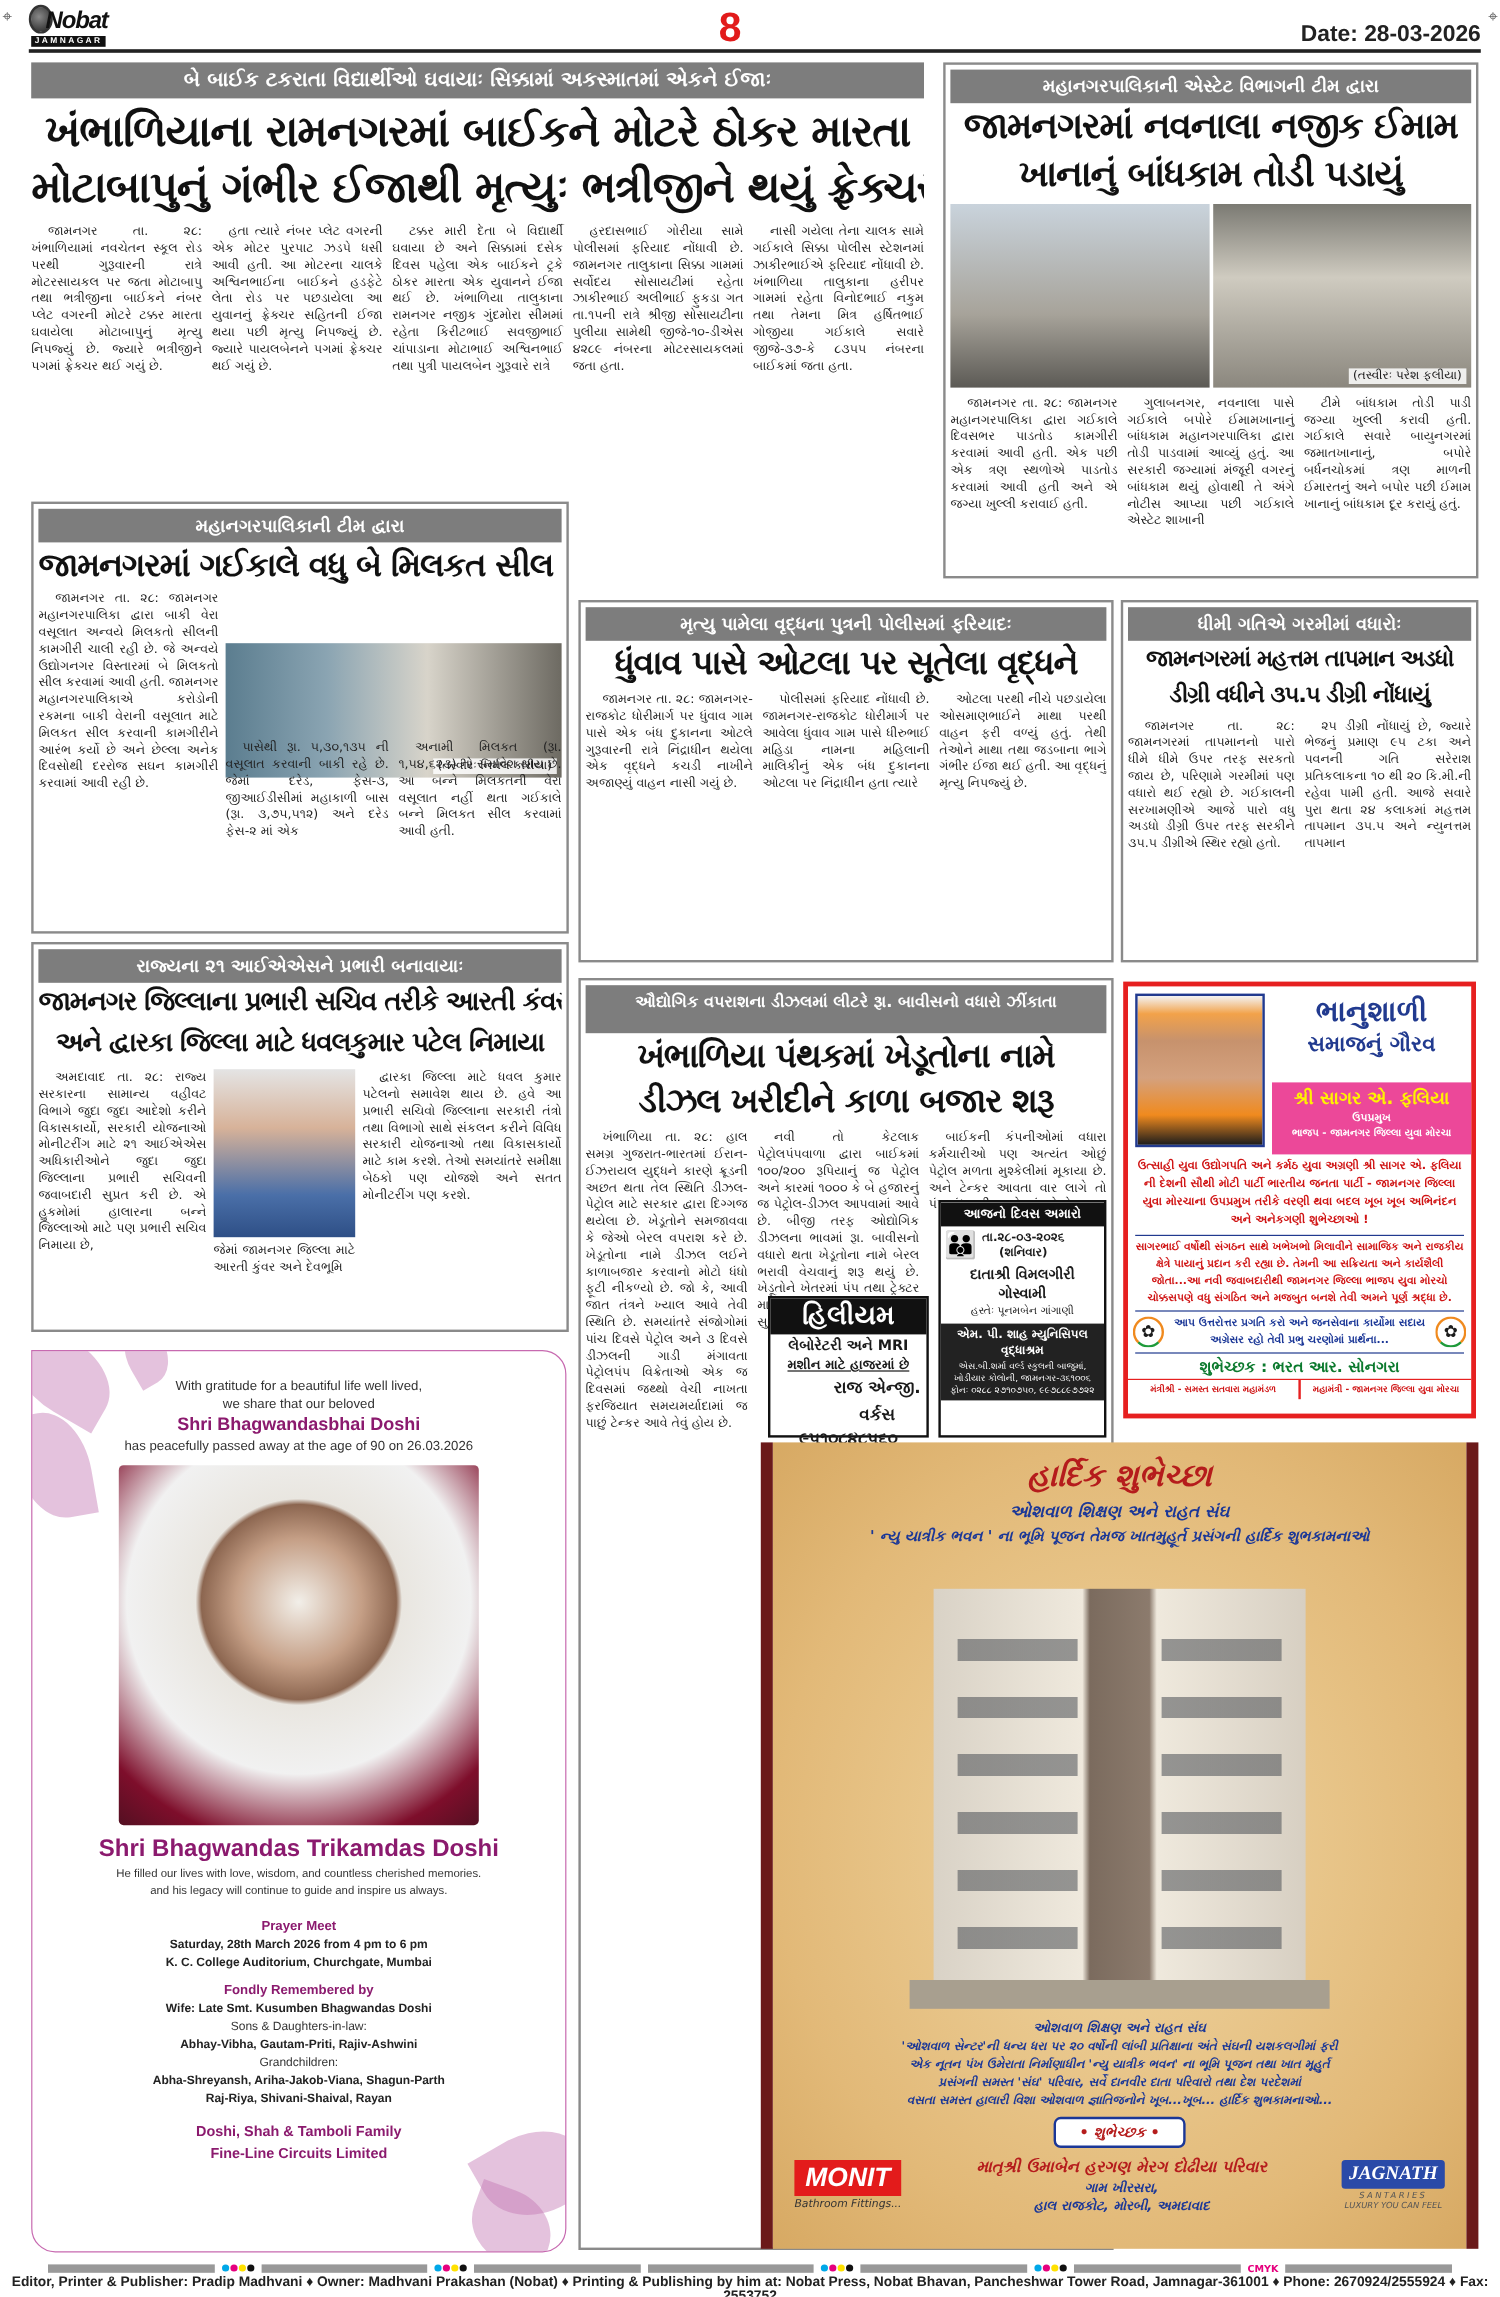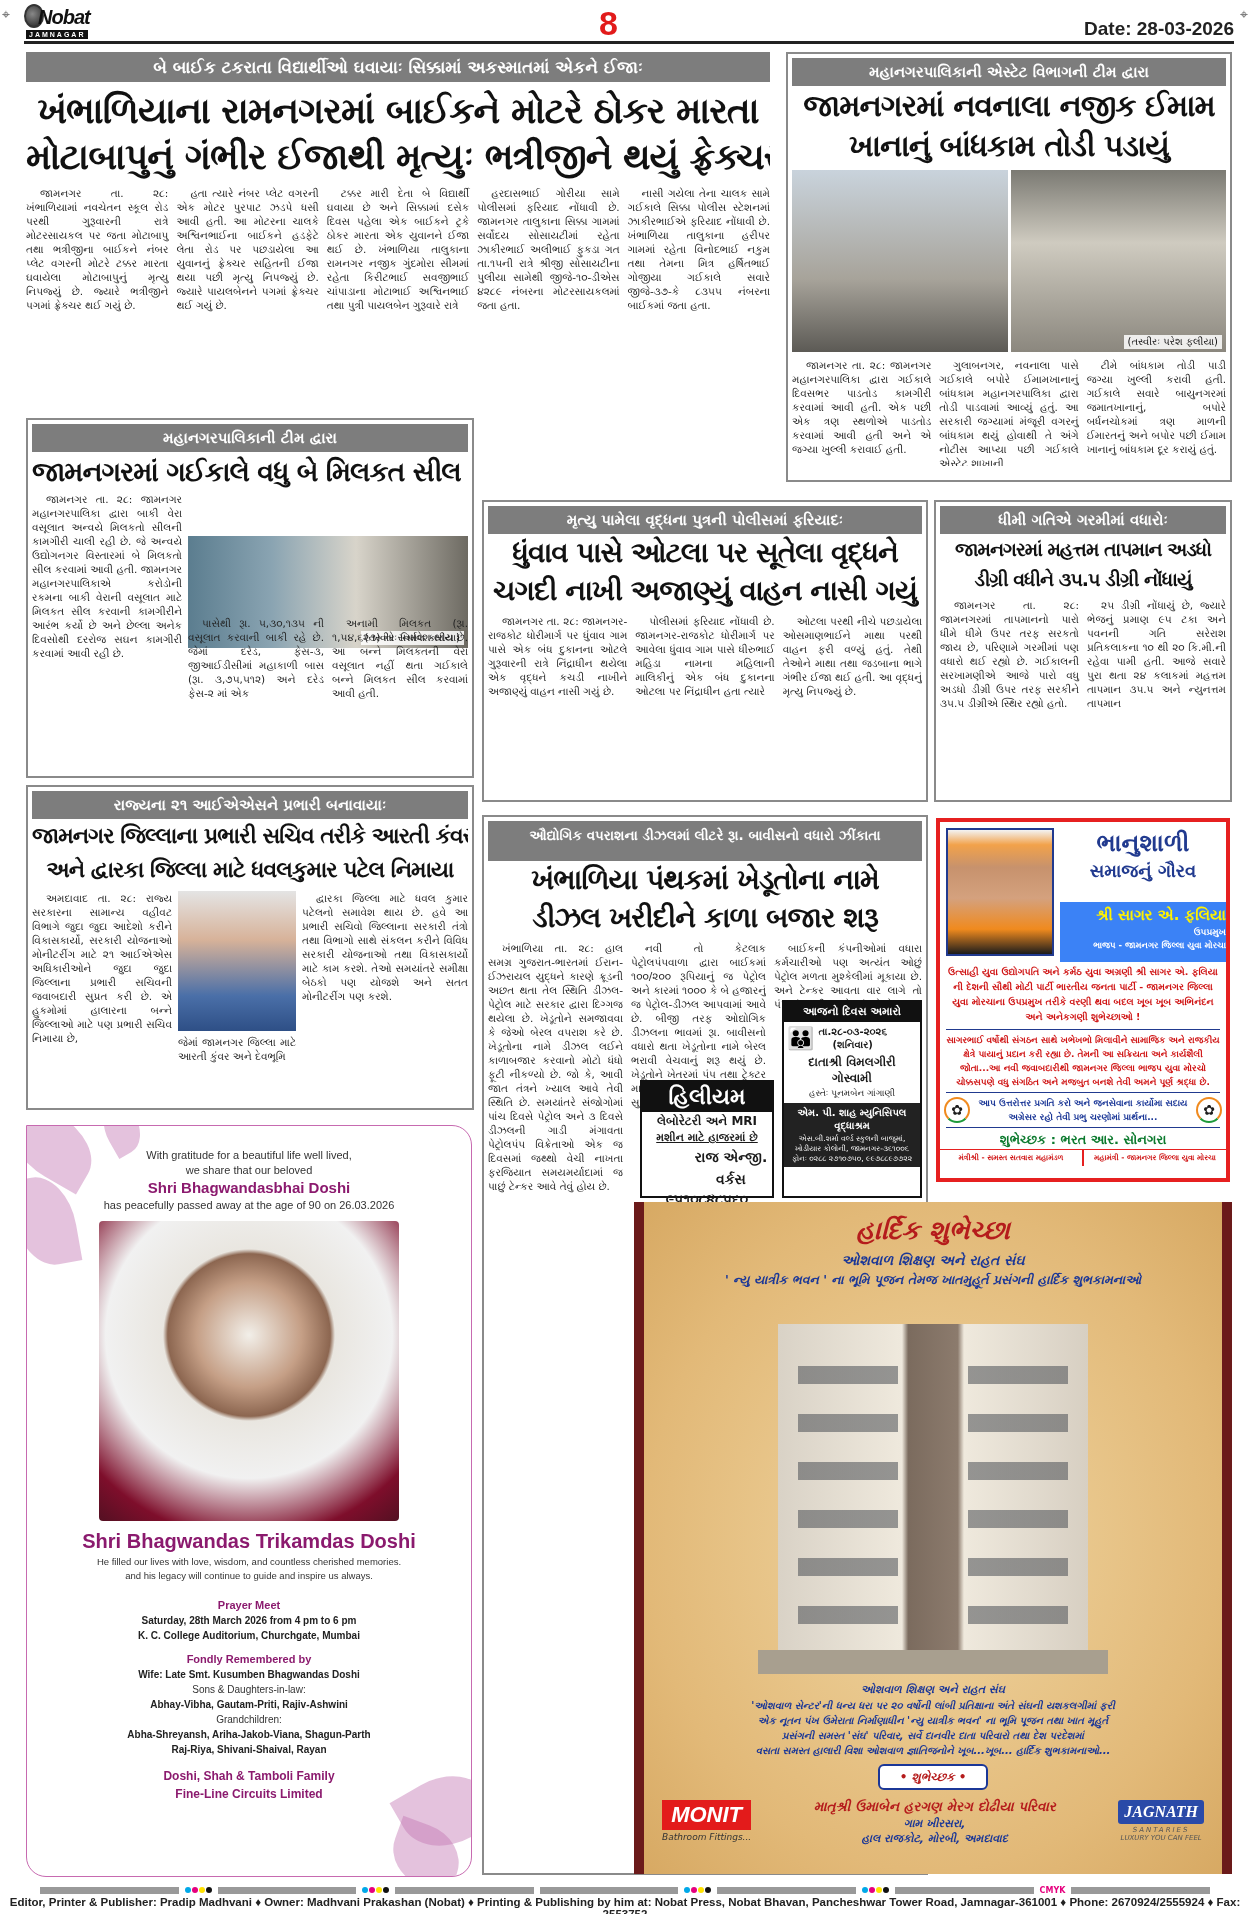--- a/index.html
+++ b/index.html
@@ -19,21 +19,21 @@
   .headline { font-family: "DejaVu Sans", sans-serif; font-weight: bold; color: #111; text-align: center; white-space: nowrap; overflow: hidden; letter-spacing: -1px; }
   .boxed { border: 2px solid #8a8a8a; }
   .cols { display: grid; gap: 8px; font-size: 10.5px; line-height: 14px; color: #222; text-align: justify; overflow: hidden; }
   .cols p { text-indent: 14px; }
   .photo { background: linear-gradient(135deg, #b9b3a6, #6f6a60); position: relative; overflow: hidden; }
   .caption { position: absolute; right: 4px; bottom: 3px; background: rgba(255,255,255,0.85); font-size: 10px; padding: 1px 4px; color: #111; }
 
   
   .ad-red { border: 4px solid #e62020; background: #fff; }
   .ad-red .title { color: #213a8f; font-weight: bold; text-align: center; }
-  .ad-red .band { background: #3b82f6; color: #fff; text-align: right; }
+  .ad-red .band { background: #ec4899; color: #fff; text-align: center; }
   .ad-red .msg { color: #d01515; font-weight: bold; text-align: center; font-size: 10.5px; line-height: 17px; }
   .ad-red .msg.blue { color: #1b3797; }
   .ad-red hr { border: 0; border-top: 1.5px solid #213a8f; margin: 3px 6px; }
 
   .obit { border: 1.5px solid #c76ab0; border-radius: 0 20px 20px 20px; background: #fff; text-align: center; color: #333; font-family: "Liberation Sans", sans-serif; }
   .obit .purple { color: #8b1a6e; font-weight: bold; }
   .leaf { position: absolute; border-radius: 0 60% 0 60%; background: rgba(196, 120, 180, 0.45); }
 
   .parch { background: radial-gradient(ellipse at center, #f0d6a2 0%, #e2b978 70%, #d7a963 100%); border-left: 10px solid #6b1a1a; border-right: 10px solid #6b1a1a; }
   .parch .blue { color: #1b3797; font-weight: bold; text-align: center; }
@@ -70,21 +70,21 @@
     <p>ટક્કર મારી દેતા બે વિદ્યાર્થી ઘવાયા છે અને સિક્કામાં દસેક દિવસ પહેલા એક બાઈકને ટ્રકે ઠોકર મારતા એક યુવાનને ઈજા થઈ છે. ખંભાળિયા તાલુકાના રામનગર નજીક ગુંદમોરા સીમમાં રહેતા કિરીટભાઈ સવજીભાઈ ચાંપાડાના મોટાભાઈ અશ્વિનભાઈ તથા પુત્રી પાયલબેન ગુરૂવારે રાત્રે</p>
     <p>હરદાસભાઈ ગોરીયા સામે પોલીસમાં ફરિયાદ નોંધાવી છે. જામનગર તાલુકાના સિક્કા ગામમાં સર્વોદય સોસાયટીમાં રહેતા ઝાકીરભાઈ અલીભાઈ ફુકડા ગત તા.૧૫ની રાત્રે શ્રીજી સોસાયટીના પુલીયા સામેથી જીજે-૧૦-ડીએસ ૪૨૮૯ નંબરના મોટરસાયકલમાં જતા હતા.</p>
     <p>નાસી ગયેલા તેના ચાલક સામે ગઈકાલે સિક્કા પોલીસ સ્ટેશનમાં ઝાકીરભાઈએ ફરિયાદ નોંધાવી છે. ખંભાળિયા તાલુકાના હરીપર ગામમાં રહેતા વિનોદભાઈ નકુમ તથા તેમના મિત્ર હર્ષિતભાઈ ગોજીયા ગઈકાલે સવારે જીજે-૩૭-કે ૮૩૫૫ નંબરના બાઈકમાં જતા હતા.</p>
   </div>
 </div>
 
 <div class="abs boxed" style="left:786px;top:52px;width:446px;height:430px;padding:4px;">
   <div class="kicker" style="font-size:15px;height:28px;line-height:28px;">મહાનગરપાલિકાની એસ્ટેટ વિભાગની ટીમ દ્વારા</div>
   <div class="headline" style="font-size:30px;line-height:40px;">જામનગરમાં નવનાલા નજીક ઈમામ</div>
   <div class="headline" style="font-size:30px;line-height:40px;">ખાનાનું બાંધકામ તોડી પડાયું</div>
-  <div style="display:flex;gap:3px;height:182px;margin-top:4px;">
+  <div style="display:flex;gap:3px;height:153px;margin-top:4px;">
     <div class="photo" style="flex:1;background:linear-gradient(180deg,#c9d3dc 0%,#a7a39a 60%,#5c5a55 100%);"></div>
     <div class="photo" style="flex:1;background:linear-gradient(180deg,#7b7a73 0%,#cfcbc0 40%,#8b877e 100%);">
       <span class="caption">(તસ્વીરઃ પરેશ ફલીયા)</span>
     </div>
   </div>
   <div class="cols" style="grid-template-columns:repeat(3,1fr);height:108px;margin-top:6px;">
     <p>જામનગર તા. ૨૮: જામનગર મહાનગરપાલિકા દ્વારા ગઈકાલે દિવસભર પાડતોડ કામગીરી કરવામાં આવી હતી. એક પછી એક ત્રણ સ્થળોએ પાડતોડ કરવામાં આવી હતી અને એ જગ્યા ખુલ્લી કરાવાઈ હતી.</p>
     <p>ગુલાબનગર, નવનાલા પાસે ગઈકાલે બપોરે ઈમામખાનાનું બાંધકામ મહાનગરપાલિકા દ્વારા તોડી પાડવામાં આવ્યું હતું. આ સરકારી જગ્યામાં મંજૂરી વગરનું બાંધકામ થયું હોવાથી તે અંગે નોટીસ આપ્યા પછી ગઈકાલે એસ્ટેટ શાખાની</p>
     <p>ટીમે બાંધકામ તોડી પાડી જગ્યા ખુલ્લી કરાવી હતી. ગઈકાલે સવારે બાયુનગરમાં જમાતખાનાનું, બપોરે બર્ધનચોકમાં ત્રણ માળની ઈમારતનું અને બપોર પછી ઈમામ ખાનાનું બાંધકામ દૂર કરાયું હતું.</p>
   </div>
@@ -103,21 +103,20 @@
   </div>
   <div class="cols" style="position:absolute;left:160px;top:196px;width:280px;height:150px;grid-template-columns:1fr 1fr;">
     <p>પાસેથી રૂા. ૫,૩૦,૧૩૫ ની વસૂલાત કરવાની બાકી રહે છે. જેમાં દરેડ, ફેસ-૩, જીઆઈડીસીમાં મહાકાળી બાસ (રૂા. ૩,૭૫,૫૧૨) અને દરેડ ફેસ-૨ માં એક</p>
     <p>અનામી મિલકત (રૂા. ૧,૫૪,૬૨૩) નો સમાવેશ થાય છે. આ બન્ને મિલકતની વેરા વસૂલાત નહીં થતા ગઈકાલે બન્ને મિલકત સીલ કરવામાં આવી હતી.</p>
   </div>
 </div>
 
 <div class="abs boxed" style="left:482px;top:500px;width:446px;height:302px;padding:4px;">
   <div class="kicker" style="font-size:15px;height:28px;line-height:28px;">મૃત્યુ પામેલા વૃદ્ધના પુત્રની પોલીસમાં ફરિયાદઃ</div>
   <div class="headline" style="font-size:28px;line-height:38px;">ધુંવાવ પાસે ઓટલા પર સૂતેલા વૃદ્ધને</div>
-  <div class="headline" style="font-size:28px;line-height:38px;">ચગદી નાખી અજાણ્યું વાહન નાસી ગયું</div>
   <div class="cols" style="grid-template-columns:repeat(3,1fr);height:180px;margin-top:4px;">
     <p>જામનગર તા. ૨૮: જામનગર-રાજકોટ ધોરીમાર્ગ પર ધુંવાવ ગામ પાસે એક બંધ દુકાનના ઓટલે ગુરૂવારની રાત્રે નિંદ્રાધીન થયેલા એક વૃદ્ધને કચડી નાખીને અજાણ્યું વાહન નાસી ગયું છે.</p>
     <p>પોલીસમાં ફરિયાદ નોંધાવી છે. જામનગર-રાજકોટ ધોરીમાર્ગ પર આવેલા ધુંવાવ ગામ પાસે ધીરુભાઈ મહિડા નામના મહિલાની માલિકીનું એક બંધ દુકાનના ઓટલા પર નિંદ્રાધીન હતા ત્યારે</p>
     <p>ઓટલા પરથી નીચે પછડાયેલા ઓસમાણભાઈને માથા પરથી વાહન ફરી વળ્યું હતું. તેથી તેઓને માથા તથા જડબાના ભાગે ગંભીર ઈજા થઈ હતી. આ વૃદ્ધનું મૃત્યુ નિપજ્યું છે.</p>
   </div>
 </div>
 
 <div class="abs boxed" style="left:934px;top:500px;width:298px;height:302px;padding:4px;">
   <div class="kicker" style="font-size:15px;height:28px;line-height:28px;">ધીમી ગતિએ ગરમીમાં વધારોઃ</div>
   <div class="headline" style="font-size:19px;line-height:30px;">જામનગરમાં મહત્તમ તાપમાન અડધો</div>

